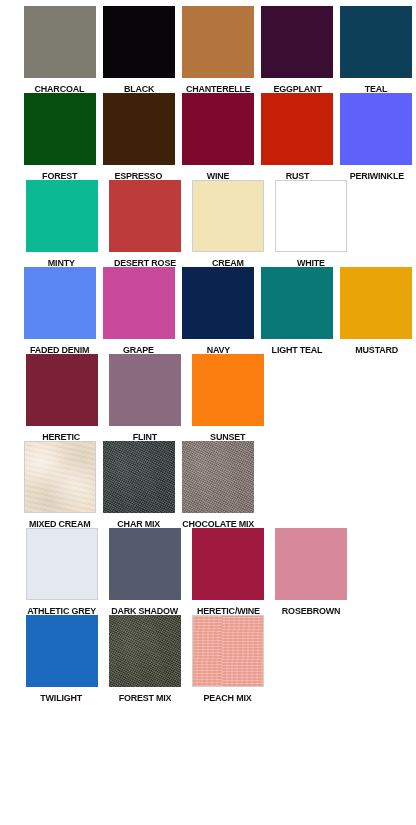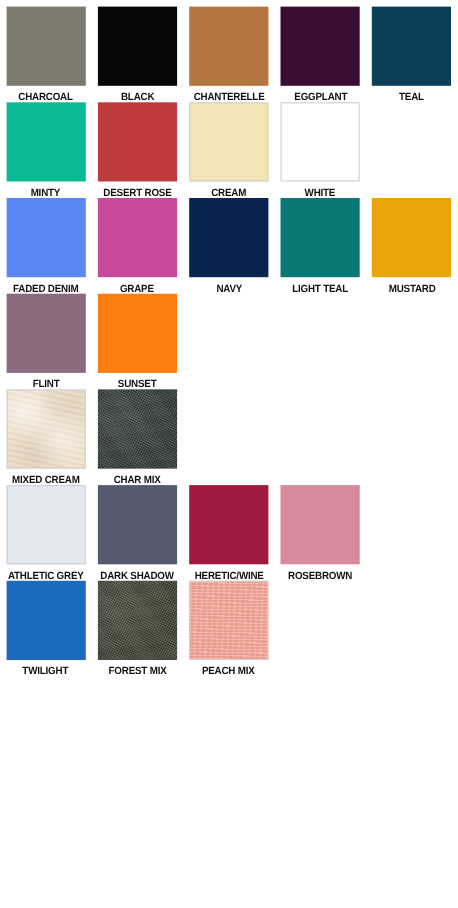--- a/index.html
+++ b/index.html
@@ -16,20 +16,21 @@
 
   #swatch-grid {
     padding: 6px 0 0 0;
   }
 
   .swatch-row {
     display: flex;
     flex-direction: row;
     align-items: flex-start;
     height: 87px;
+    padding-left: 20px;
   }
 
   .swatch-cell {
     width: 83.2px;
     box-sizing: border-box;
     display: flex;
     flex-direction: column;
     align-items: center;
   }
 
@@ -114,20 +115,42 @@
         <div class="swatch-chip" style="background: rgb(58, 13, 50);"></div>
         <div class="swatch-label">EGGPLANT</div>
       </div>
       <div class="swatch-cell">
         <div class="swatch-chip" style="background: rgb(14, 63, 88);"></div>
         <div class="swatch-label">TEAL</div>
       </div>
     </div>
     <div class="swatch-row">
       <div class="swatch-cell">
+        <div class="swatch-chip" style="background: rgb(5, 78, 16);"></div>
+        <div class="swatch-label">FOREST</div>
+      </div>
+      <div class="swatch-cell">
+        <div class="swatch-chip" style="background: rgb(61, 34, 9);"></div>
+        <div class="swatch-label">ESPRESSO</div>
+      </div>
+      <div class="swatch-cell">
+        <div class="swatch-chip" style="background: rgb(125, 10, 44);"></div>
+        <div class="swatch-label">WINE</div>
+      </div>
+      <div class="swatch-cell">
+        <div class="swatch-chip" style="background: rgb(197, 31, 8);"></div>
+        <div class="swatch-label">RUST</div>
+      </div>
+      <div class="swatch-cell">
+        <div class="swatch-chip" style="background: rgb(94, 98, 250);"></div>
+        <div class="swatch-label">PERIWINKLE</div>
+      </div>
+    </div>
+    <div class="swatch-row">
+      <div class="swatch-cell">
         <div class="swatch-chip" style="background: rgb(11, 186, 147);"></div>
         <div class="swatch-label">MINTY</div>
       </div>
       <div class="swatch-cell">
         <div class="swatch-chip" style="background: rgb(190, 59, 60);"></div>
         <div class="swatch-label">DESERT ROSE</div>
       </div>
       <div class="swatch-cell">
         <div class="swatch-chip bordered" style="background: rgb(242, 228, 180);"></div>
         <div class="swatch-label">CREAM</div>
@@ -154,38 +177,46 @@
         <div class="swatch-chip" style="background: rgb(11, 120, 120);"></div>
         <div class="swatch-label">LIGHT TEAL</div>
       </div>
       <div class="swatch-cell">
         <div class="swatch-chip" style="background: rgb(233, 164, 7);"></div>
         <div class="swatch-label">MUSTARD</div>
       </div>
     </div>
     <div class="swatch-row">
       <div class="swatch-cell">
+        <div class="swatch-chip" style="background: rgb(122, 33, 56);"></div>
+        <div class="swatch-label">HERETIC</div>
+      </div>
+      <div class="swatch-cell">
         <div class="swatch-chip" style="background: rgb(138, 107, 128);"></div>
         <div class="swatch-label">FLINT</div>
       </div>
       <div class="swatch-cell">
         <div class="swatch-chip" style="background: rgb(252, 125, 16);"></div>
         <div class="swatch-label">SUNSET</div>
       </div>
       <div class="swatch-cell empty"></div>
     </div>
     <div class="swatch-row">
       <div class="swatch-cell">
         <div class="swatch-chip bordered tex-mottle" style="background: rgb(240, 226, 205);"></div>
         <div class="swatch-label">MIXED CREAM</div>
       </div>
       <div class="swatch-cell">
         <div class="swatch-chip tex-heather" style="background: rgb(50, 60, 59);"></div>
         <div class="swatch-label">CHAR MIX</div>
       </div>
+      <div class="swatch-cell">
+        <div class="swatch-chip tex-heather" style="background: rgb(137, 122, 117);"></div>
+        <div class="swatch-label">CHOCOLATE MIX</div>
+      </div>
       <div class="swatch-cell empty"></div>
       <div class="swatch-cell empty"></div>
     </div>
     <div class="swatch-row">
       <div class="swatch-cell">
         <div class="swatch-chip bordered" style="background: rgb(228, 232, 241);"></div>
         <div class="swatch-label">ATHLETIC GREY</div>
       </div>
       <div class="swatch-cell">
         <div class="swatch-chip" style="background: rgb(86, 90, 110);"></div>

